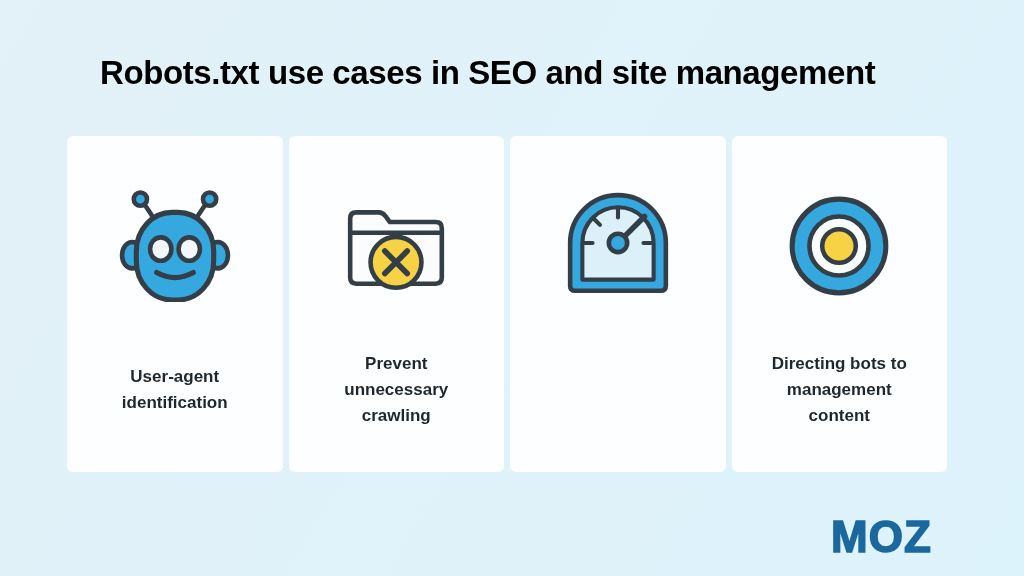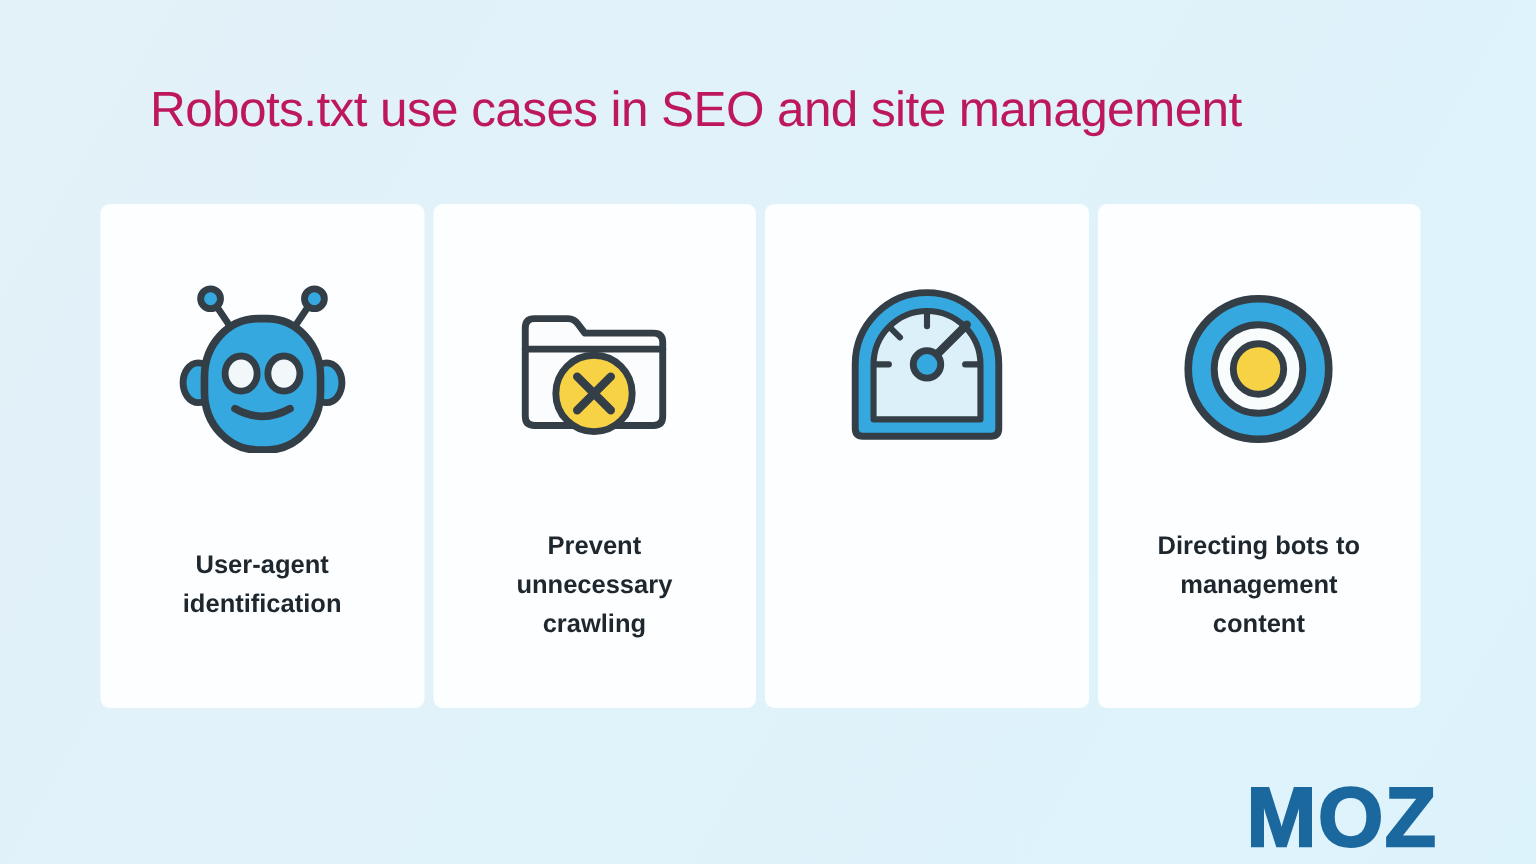--- a/index.html
+++ b/index.html
@@ -3,21 +3,21 @@
 <meta charset="utf-8">
 <style>
   html,body{margin:0;padding:0;}
   body{
     width:1024px;height:576px;position:relative;overflow:hidden;
     background:linear-gradient(120deg,#e3f1f8 0%,#ddf3fc 100%);
     font-family:"Liberation Sans",sans-serif;
   }
   .title{
     position:absolute;left:100px;top:54px;
-    font-size:33px;font-weight:400;color:#be185d;letter-spacing:-0.4px;
+    font-size:33px;font-weight:700;color:#000000;letter-spacing:-0.4px;
   }
   .cards{
     position:absolute;left:67px;top:136px;width:880px;height:336px;
     display:flex;gap:6px;
   }
   .card{
     flex:1;background:#fcfeff;border-radius:6px;position:relative;
   }
   .icon-wrap{
     position:absolute;top:54px;left:0;right:0;
@@ -26,21 +26,21 @@
   .icon-wrap svg{width:112px;height:112px;}
   .label{
     position:absolute;top:202px;left:50%;transform:translateX(-50%);
     width:160px;height:104px;
     display:flex;align-items:center;justify-content:center;
     text-align:center;font-size:17px;font-weight:700;line-height:26px;
     color:#1f272e;
   }
   .logo{
     position:absolute;left:831px;top:512px;
-    font-size:56px;font-weight:900;color:#1b689f;
+    font-size:44px;font-weight:900;color:#1b689f;
     letter-spacing:1px;-webkit-text-stroke:1.5px #1b689f;
   }
 </style>
 </head>
 <body>
 
 <div class="title">Robots.txt use cases in SEO and site management</div>
 
 <div class="cards">
 

